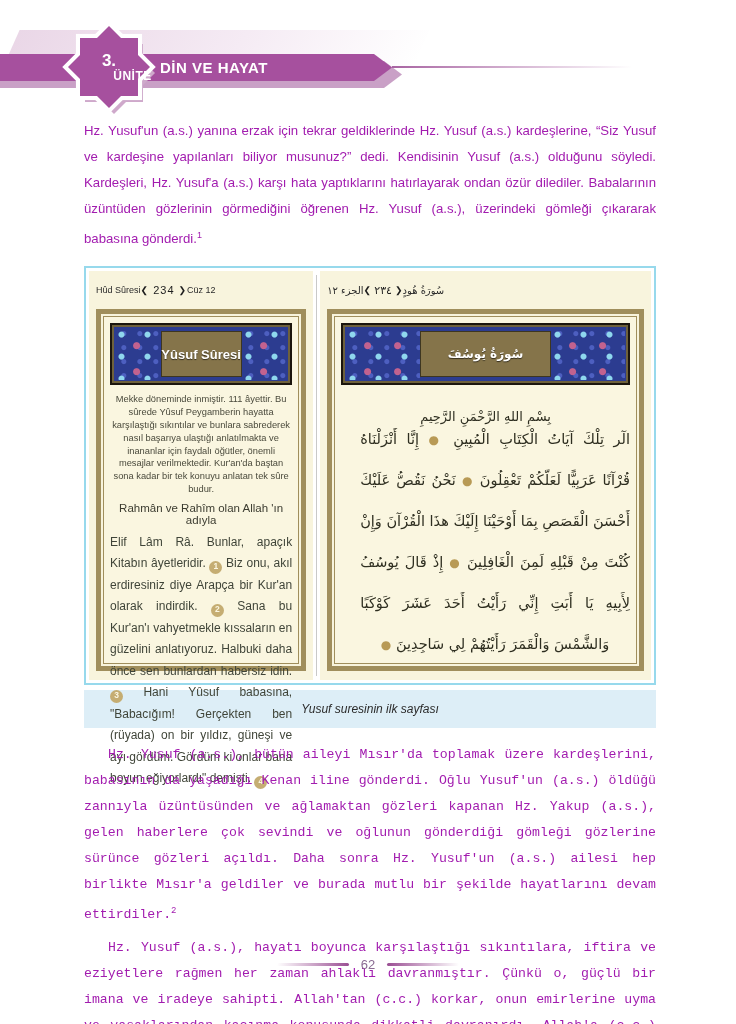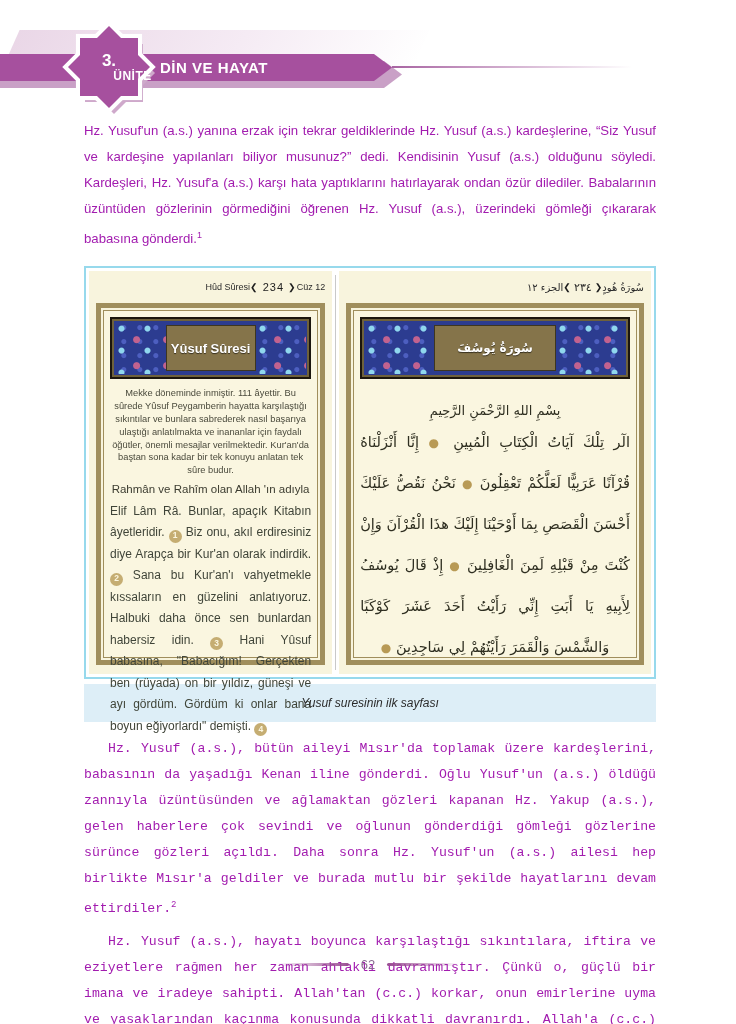--- a/index.html
+++ b/index.html
@@ -49,21 +49,21 @@
   .bodypara{font-size:13.2px;line-height:26px;text-align:justify;margin:0 0 6px 0;color:#a21caf;}
   .bodypara.indent{text-indent:24px;font-family:Liberation Mono, monospace;}
   sup{font-size:9px;}
 
   
   .figure{margin-top:14px;}
   .fig-frame{border:2px solid #97d9ec;background:#fff;padding:3px;}
   .pages{display:flex;}
   .qpage{flex:1;background:#f8f4dd;padding:0 7px 9px 7px;}
   .pg-divider{width:1px;background:#c9c9c9;margin:4px 3px;}
-  .infobar{display:flex;justify-content:flex-end;align-items:center;height:32px;font-size:9px;color:#2b2b2b;}
+  .infobar{display:flex;justify-content:flex-start;align-items:center;height:38px;font-size:9px;color:#2b2b2b;}
   .infobar .mid{font-size:11px;letter-spacing:1px;color:#1d1d1d;}
   .infobar .chev{font-size:9px;position:relative;top:-1px;color:#1d1d1d;}
   .infobar .arlbl{font-size:10px;font-family:"DejaVu Sans",sans-serif;}
   .cframe{
     border:5px solid #a08e5c;background:#faf6e0;height:362px;box-sizing:border-box;
     box-shadow:inset 0 0 0 2px #f8f4dd, inset 0 0 0 3px #a08e5c;
     padding:9px 9px 6px 9px;
   }
   .banner{
     height:52px;background:#2c3c90;border:2px solid #1b150d;display:flex;align-items:stretch;
@@ -89,22 +89,22 @@
   .basmala-tr{font-size:11.5px;font-weight:normal;text-align:center;color:#3c3c30;margin:4px 0 6px 0;}
   .verses{font-size:12px;line-height:21.5px;text-align:justify;color:#3f4438;margin:0;}
   .ayah-num{
     display:inline-flex;width:13px;height:13px;border-radius:50%;background:#c5ad72;
     color:#fbf6e0;font-size:8.5px;align-items:center;justify-content:center;
     vertical-align:-2px;font-weight:bold;
   }
   .arabic-area{font-family:"DejaVu Sans",sans-serif;direction:rtl;}
   .basmala-ar{text-align:center;font-size:13px;color:#2e2e20;margin:24px 0 4px 0;}
   .ar-line{
-    font-size:14.5px;color:#2e2e20;height:41px;line-height:41px;
-    text-align:justify;text-align-last:justify;white-space:nowrap;overflow:hidden;
+    font-size:14.5px;color:#2e2e20;height:41px;line-height:23px;
+    text-align:justify;text-align-last:justify;white-space:nowrap;overflow:hidden;margin-left:19px;
   }
   .ar-line.center{text-align-last:center;}
   .ayah-dot{color:#b89a55;font-size:12px;}
   .fig-caption{
     margin-top:5px;background:#ddeef7;height:38px;display:flex;align-items:center;
     justify-content:center;font-style:italic;font-size:12px;color:#2b2b2b;
   }
 
   
   .footnotes{margin-top:10px;}

